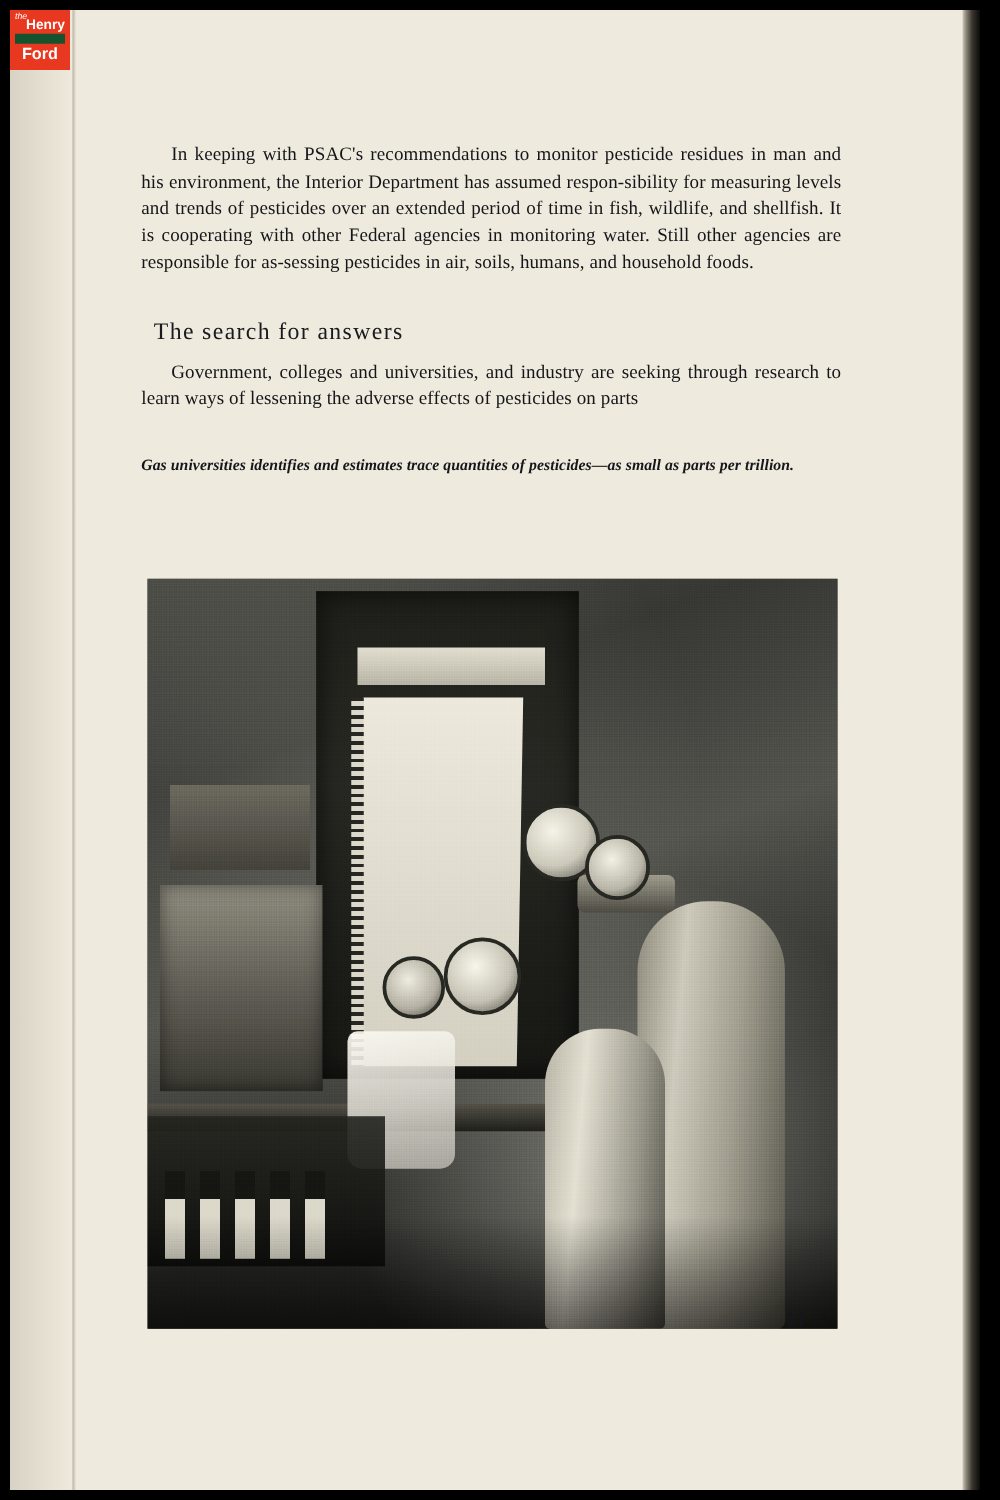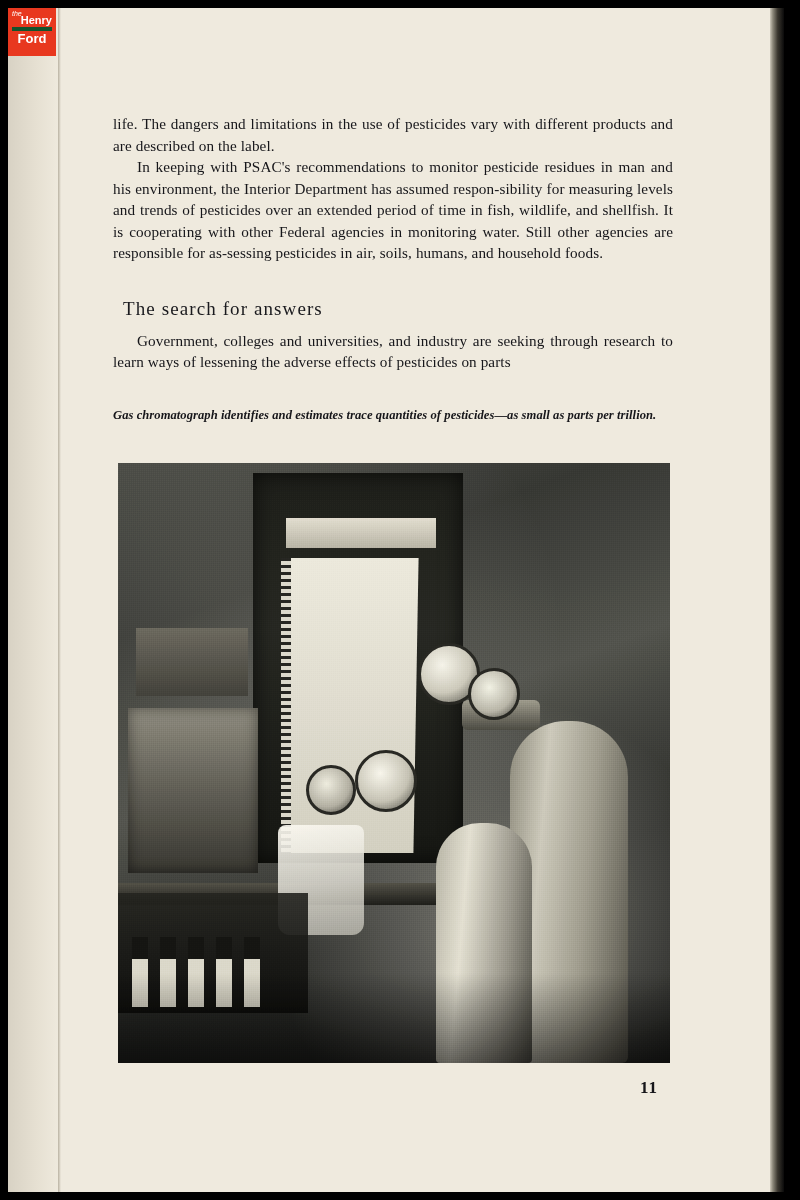--- a/index.html
+++ b/index.html
@@ -86,21 +86,21 @@
     display: block;
     text-align: right;
     margin-right: 4px;
     margin-top: -2px;
   }
   .logo .ford {
     font-size: 13px;
     font-weight: bold;
     display: block;
     text-align: center;
-    border-top: 4px solid #14532d;
+    border-top: 8px solid #14532d;
     margin: 1px 4px 0 4px;
     padding-top: 1px;
   }
 
   
   .content {
     position: absolute;
     left: 105px;
     top: 105px;
     width: 560px;
@@ -242,53 +242,51 @@
     inset: 0;
     background-image:
       repeating-linear-gradient(0deg, rgba(255,255,255,0.022) 0 1px, rgba(0,0,0,0.022) 1px 2px),
       repeating-linear-gradient(90deg, rgba(255,255,255,0.018) 0 1px, rgba(0,0,0,0.018) 1px 2px);
     mix-blend-mode: overlay;
   }
 
   .page-number {
     position: absolute;
     left: 620px;
-    top: 1070px;
+    top: 1038px;
     font-size: 17px;
     font-weight: bold;
     color: #16161a;
     letter-spacing: 1px;
-    margin-left: 12px;
   }
 </style>
 </head>
 <body>
 
 <div id="page">
   <div class="scan">
 
     <div class="spine"></div>
     <div class="spine-edge"></div>
     <div class="right-edge"></div>
 
     <div class="logo">
       <span class="the">the</span>
       <span class="henry">Henry</span>
       <span class="ford">Ford</span>
     </div>
 
     <div class="content">
-      <p class="body-text">life.   The dangers and limitations in the use of pesticides vary with different products and are described on the label.</p>
       <p class="body-text para-indent">In keeping with PSAC's recommendations to monitor pesticide residues in man and his environment, the Interior Department has assumed respon-sibility for measuring levels and trends of pesticides over an extended period of time in fish, wildlife, and shellfish.   It is cooperating with other Federal agencies in monitoring water.   Still other agencies are responsible for as-sessing pesticides in air, soils, humans, and household foods.</p>
 
       <h2 class="section-heading">The search for answers</h2>
 
       <p class="body-text para-indent">Government, colleges and universities, and industry are seeking through research to learn ways of lessening the adverse effects of pesticides on parts</p>
 
-      <p class="caption">Gas chromatograph identifies and estimates trace quantities of pesticides—as small as parts per trillion.</p>
+      <p class="caption">Gas universities identifies and estimates trace quantities of pesticides—as small as parts per trillion.</p>
     </div>
 
     <div class="photo-wrap">
       <div class="photo">
         <div class="ph ph-cabinet"></div>
         <div class="ph ph-scale"></div>
         <div class="ph ph-chart"></div>
         <div class="ph ph-chart-stripes"></div>
         <div class="ph ph-panel-top"></div>
         <div class="ph ph-panel"></div>

